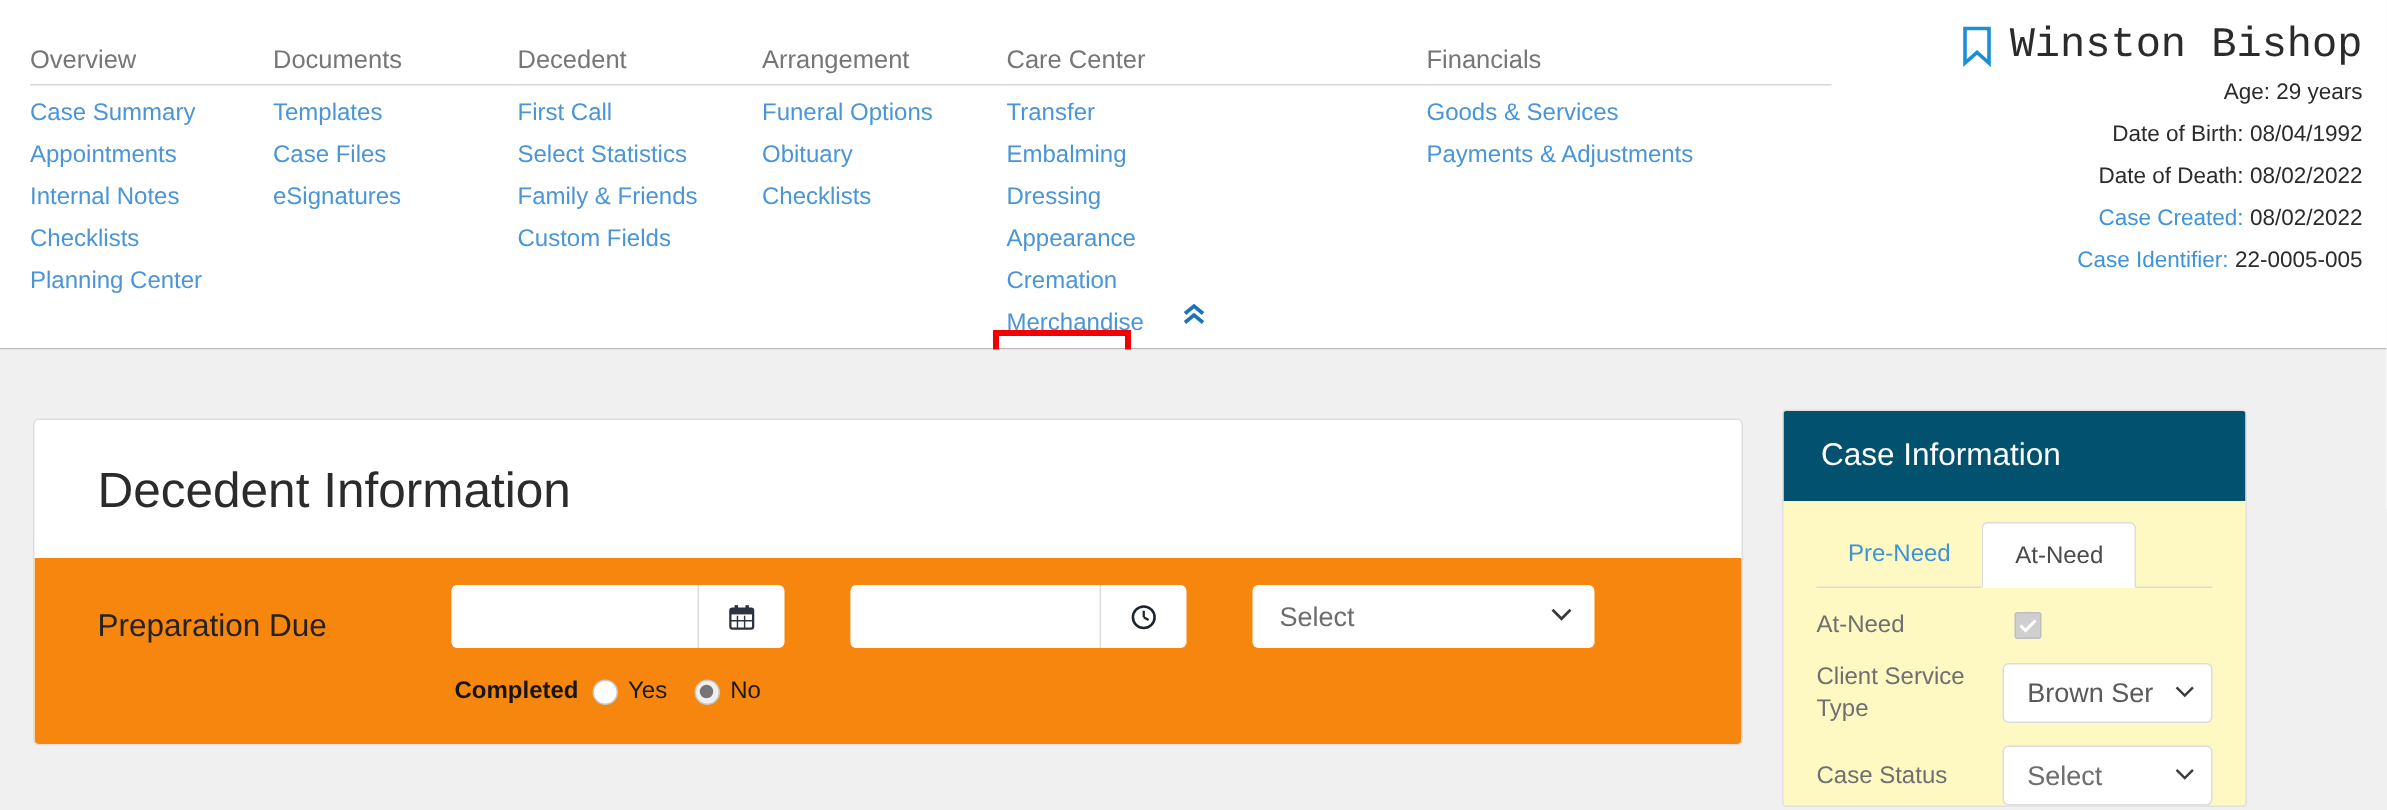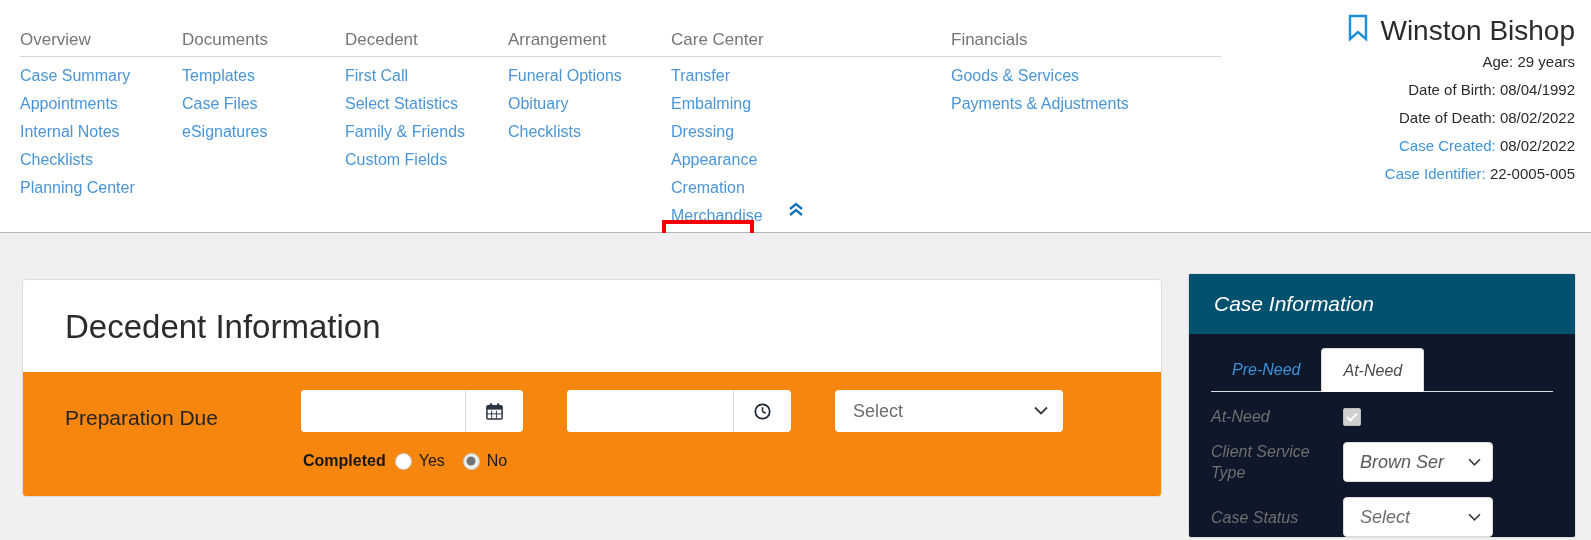--- a/index.html
+++ b/index.html
@@ -74,23 +74,24 @@
 
   
   #case-header {
     position: absolute;
     right: 16px;
     top: 14px;
     text-align: right;
   }
   #case-name-row {
     display: flex;
-    align-items: flex-start;
+    align-items: center;
     justify-content: flex-end;
     gap: 10px;
+    font-family: Liberation Mono, monospace;
   }
   #case-name {
     font-size: 28px;
     color: #2b2b2b;
     font-weight: 400;
     line-height: 34px;
     white-space: nowrap;
   }
   .case-meta {
     font-size: 15px;
@@ -240,26 +241,25 @@
   #task-reminders-label {
     font-size: 18px;
     color: #3c3c3c;
     flex: 1;
   }
 
   
   #case-info-card {
     position: absolute;
     left: 1188px; top: 40px;
-    width: 388px;
-    background: #0f172a;
+    width: 310px;
+    background: #fef9c3;
     border: 1px solid #e0e0e0;
     border-radius: 3px;
     overflow: hidden;
-    font-style: italic;
   }
   #case-info-header {
     background: #02516f;
     color: #ffffff;
     font-size: 21px;
     padding: 18px 0 18px 25px;
   }
   #case-info-body { padding: 0 22px 0 22px; }
   #case-tabs {
     display: flex;

